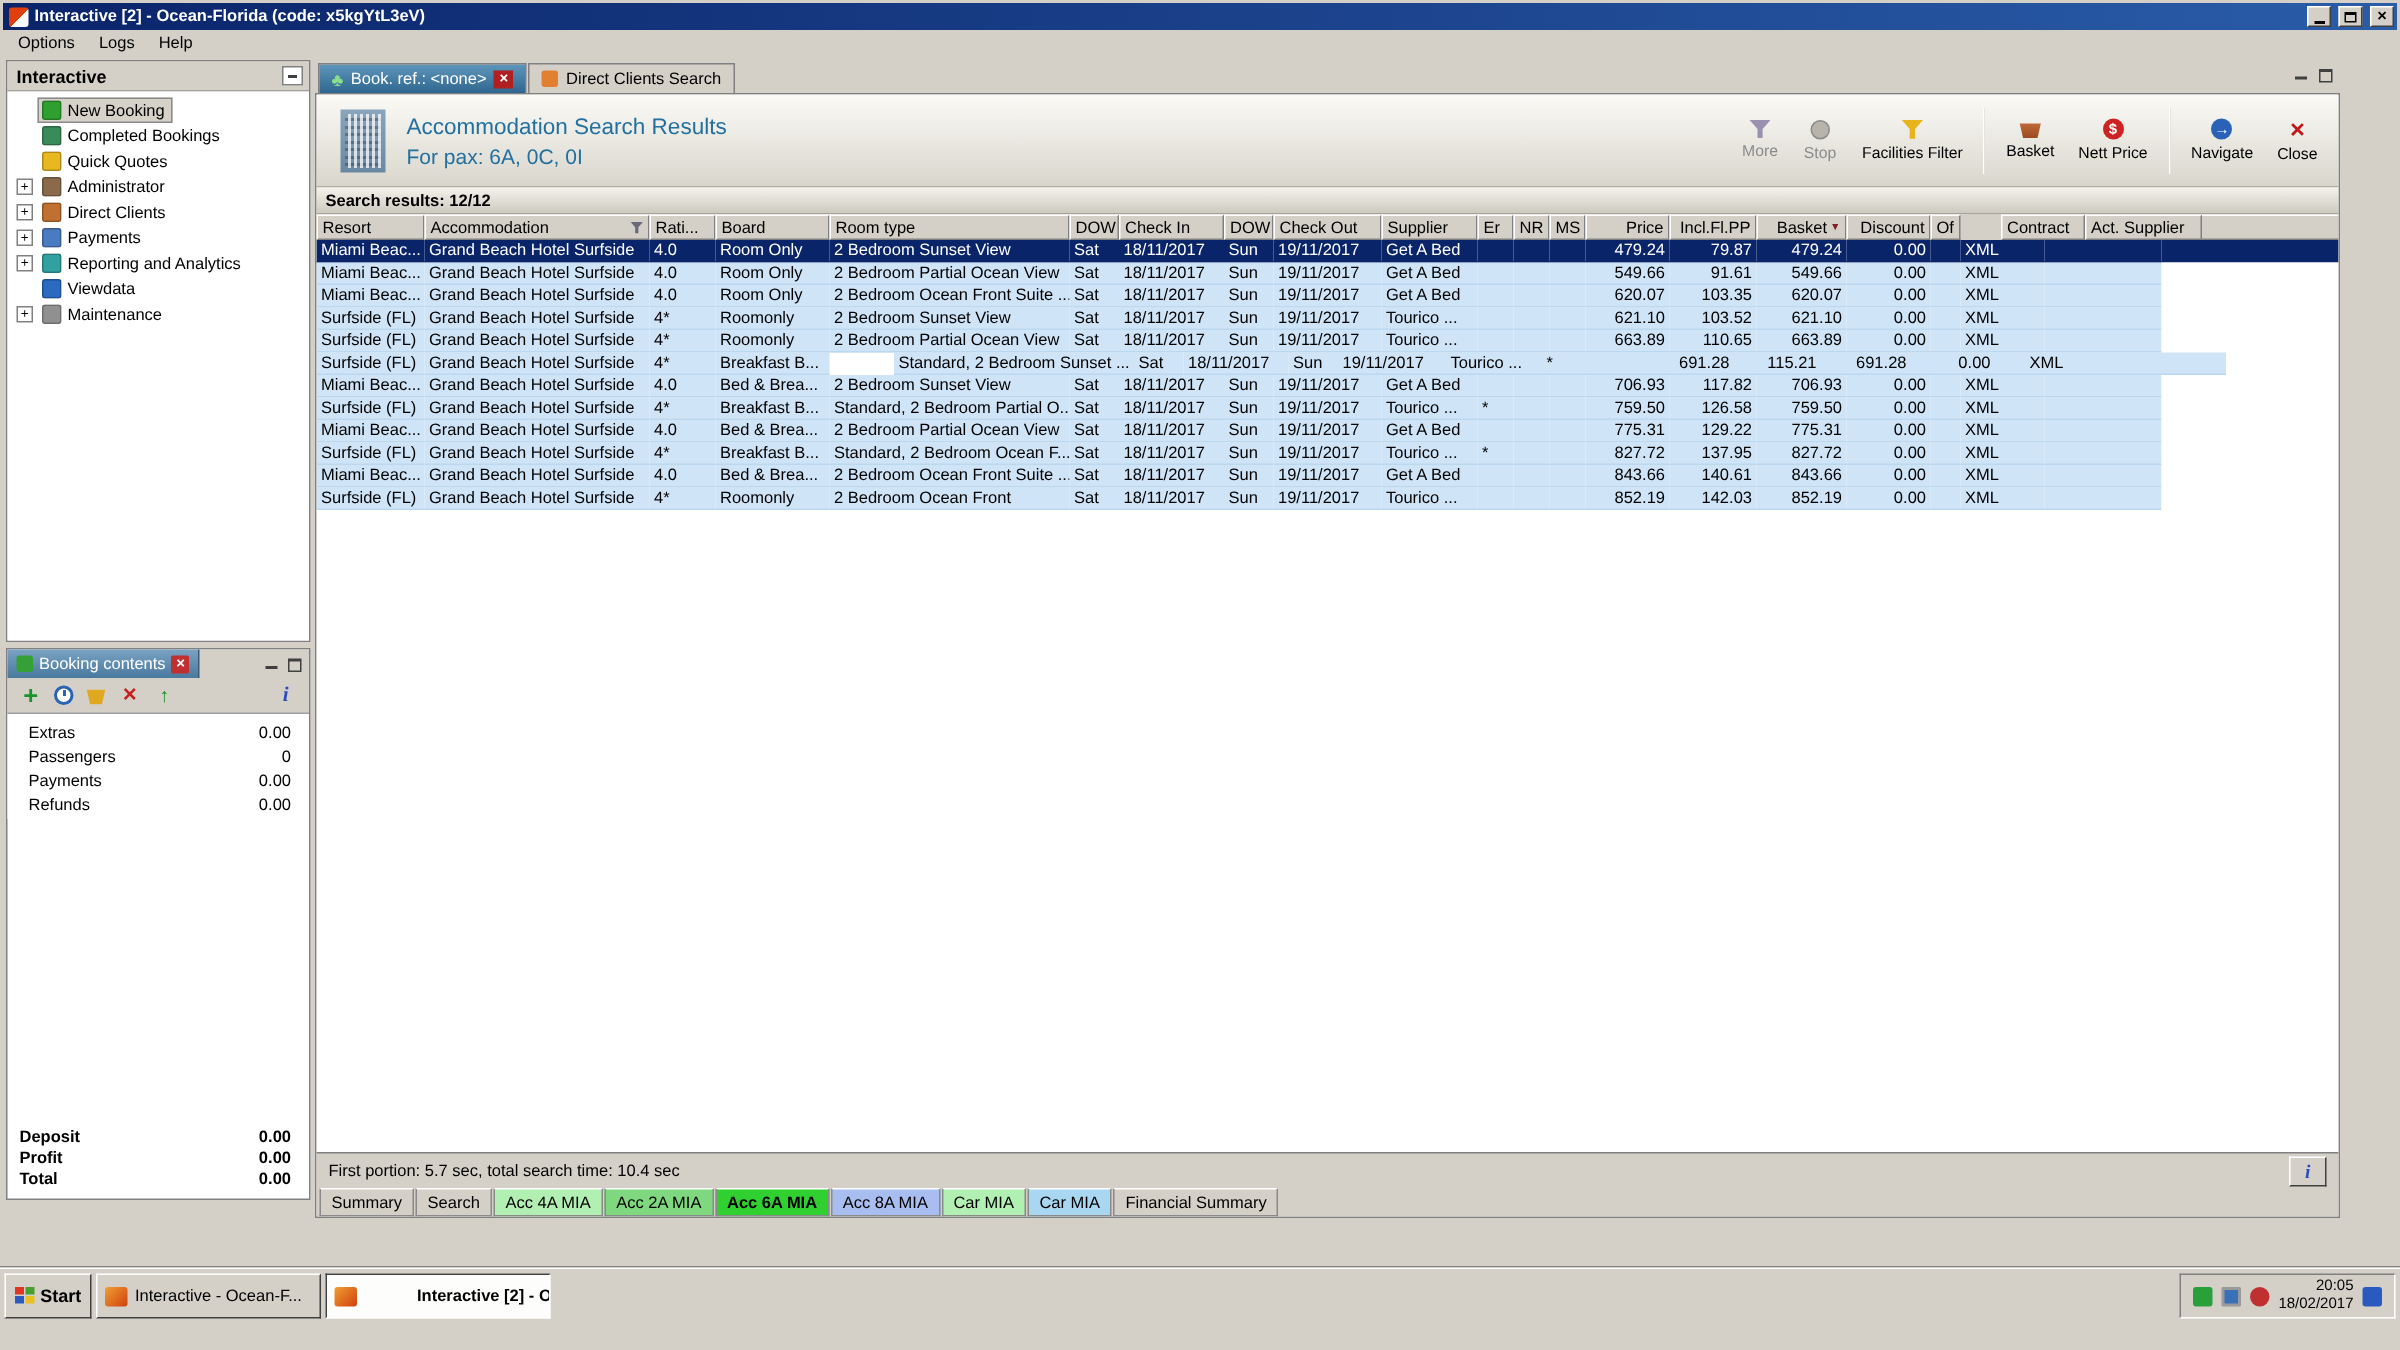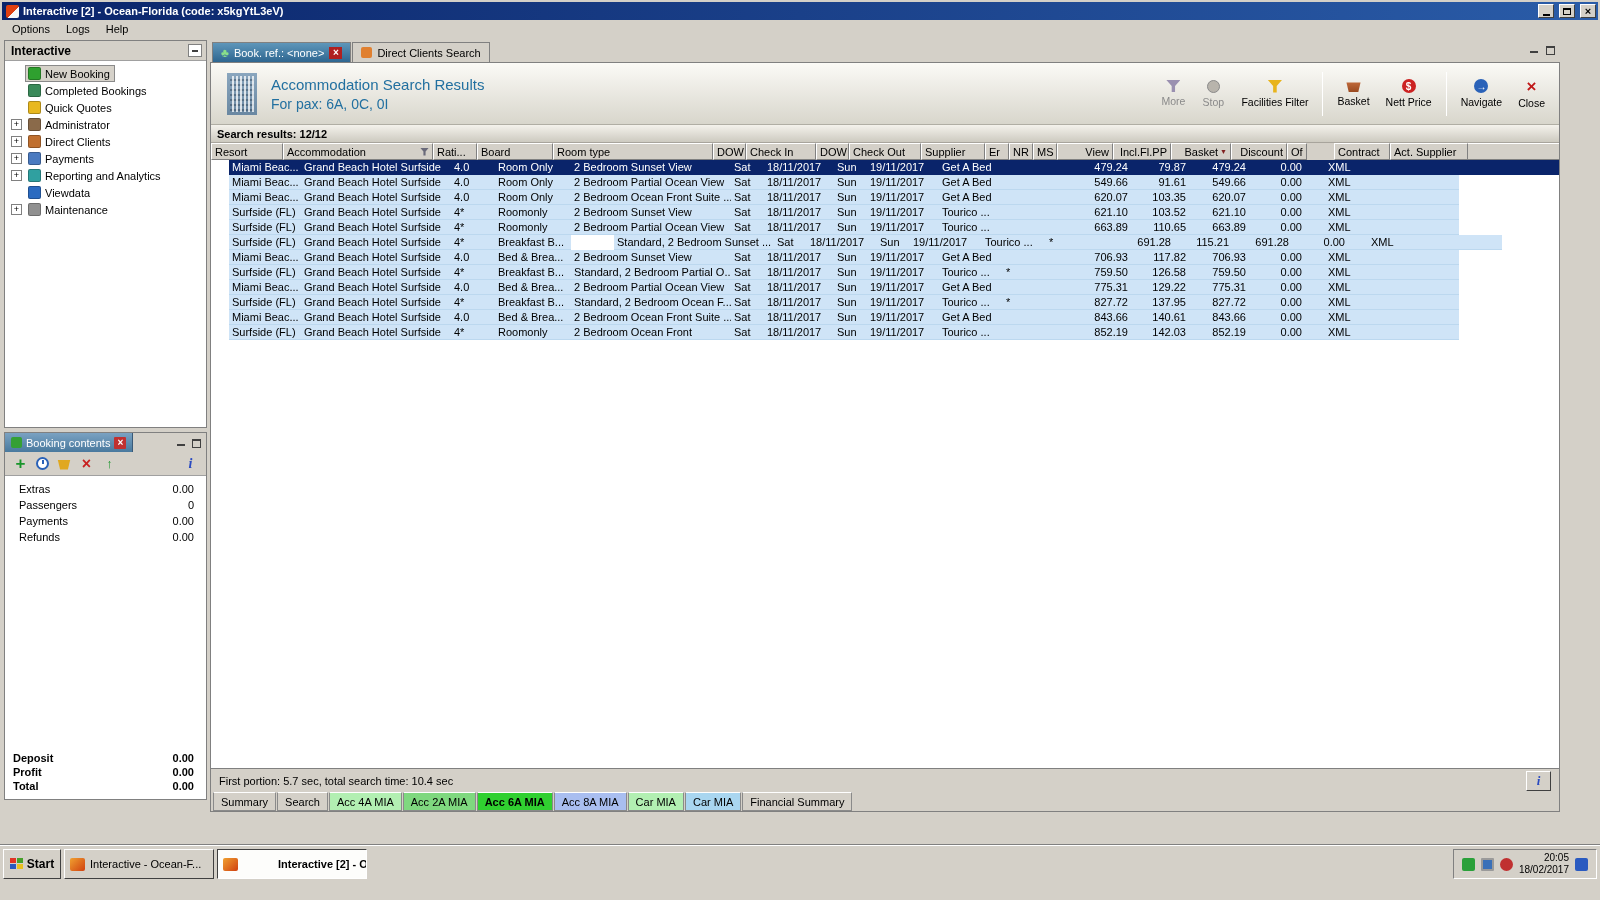--- a/index.html
+++ b/index.html
@@ -131,21 +131,21 @@
   .grid-header { height:17px; flex:none; display:flex; background:#d4d0c8; }
   .gh-cell { flex:none; border:1px solid; border-color:#fff #808080 #808080 #fff;
     background:#d4d0c8; padding:0 3px; white-space:nowrap; overflow:hidden;
     display:flex; align-items:center; gap:2px; }
   .gh-cell.right { justify-content:flex-end; }
   .gh-fill { flex:1; border-top:1px solid #fff; border-bottom:1px solid #808080; }
   .h-funnel { width:9px; height:8px; flex:none; margin-left:auto; background:#6a6a7a;
     clip-path:polygon(0 0,100% 0,62% 50%,62% 100%,38% 100%,38% 50%); }
   .h-sort { font-size:7px; color:#802020; }
 
-  .grid-rows { flex:none;padding-left:18px; }
+  .grid-rows { flex:none; }
   .grow { display:flex; height:15px; }
   .grow .cells { display:flex; flex:none; }
   .gcell { flex:none; padding:0 3px; line-height:14px; white-space:nowrap; overflow:hidden;
     background:#cfe4f7; border-bottom:1px solid #bcd8ef; }
   .gcell.right { text-align:right; }
   .grow .fill { flex:1; background:#fff; }
   .grow.sel .gcell { background:#0a246a; color:#fff; border-bottom-color:#0a246a; }
   .grow.sel .fill { background:#0a246a; }
 
   .filler { flex:1; background:#fff; }
@@ -444,21 +444,21 @@
             <div class="gh-cell" style="width: 24px;">
               <span>Er</span>
             </div>
             <div class="gh-cell" style="width: 24px;">
               <span>NR</span>
             </div>
             <div class="gh-cell" style="width: 24px;">
               <span>MS</span>
             </div>
             <div class="gh-cell right" style="width: 56px;">
-              <span>View</span>
+              <span>Price</span>
             </div>
             <div class="gh-cell right" style="width: 58px;">
               <span>Incl.Fl.PP</span>
             </div>
             <div class="gh-cell right" style="width: 60px;">
               <span>Basket</span>
               <span class="h-sort">▼</span>
             </div>
             <div class="gh-cell right" style="width: 56px;">
               <span>Discount</span>

